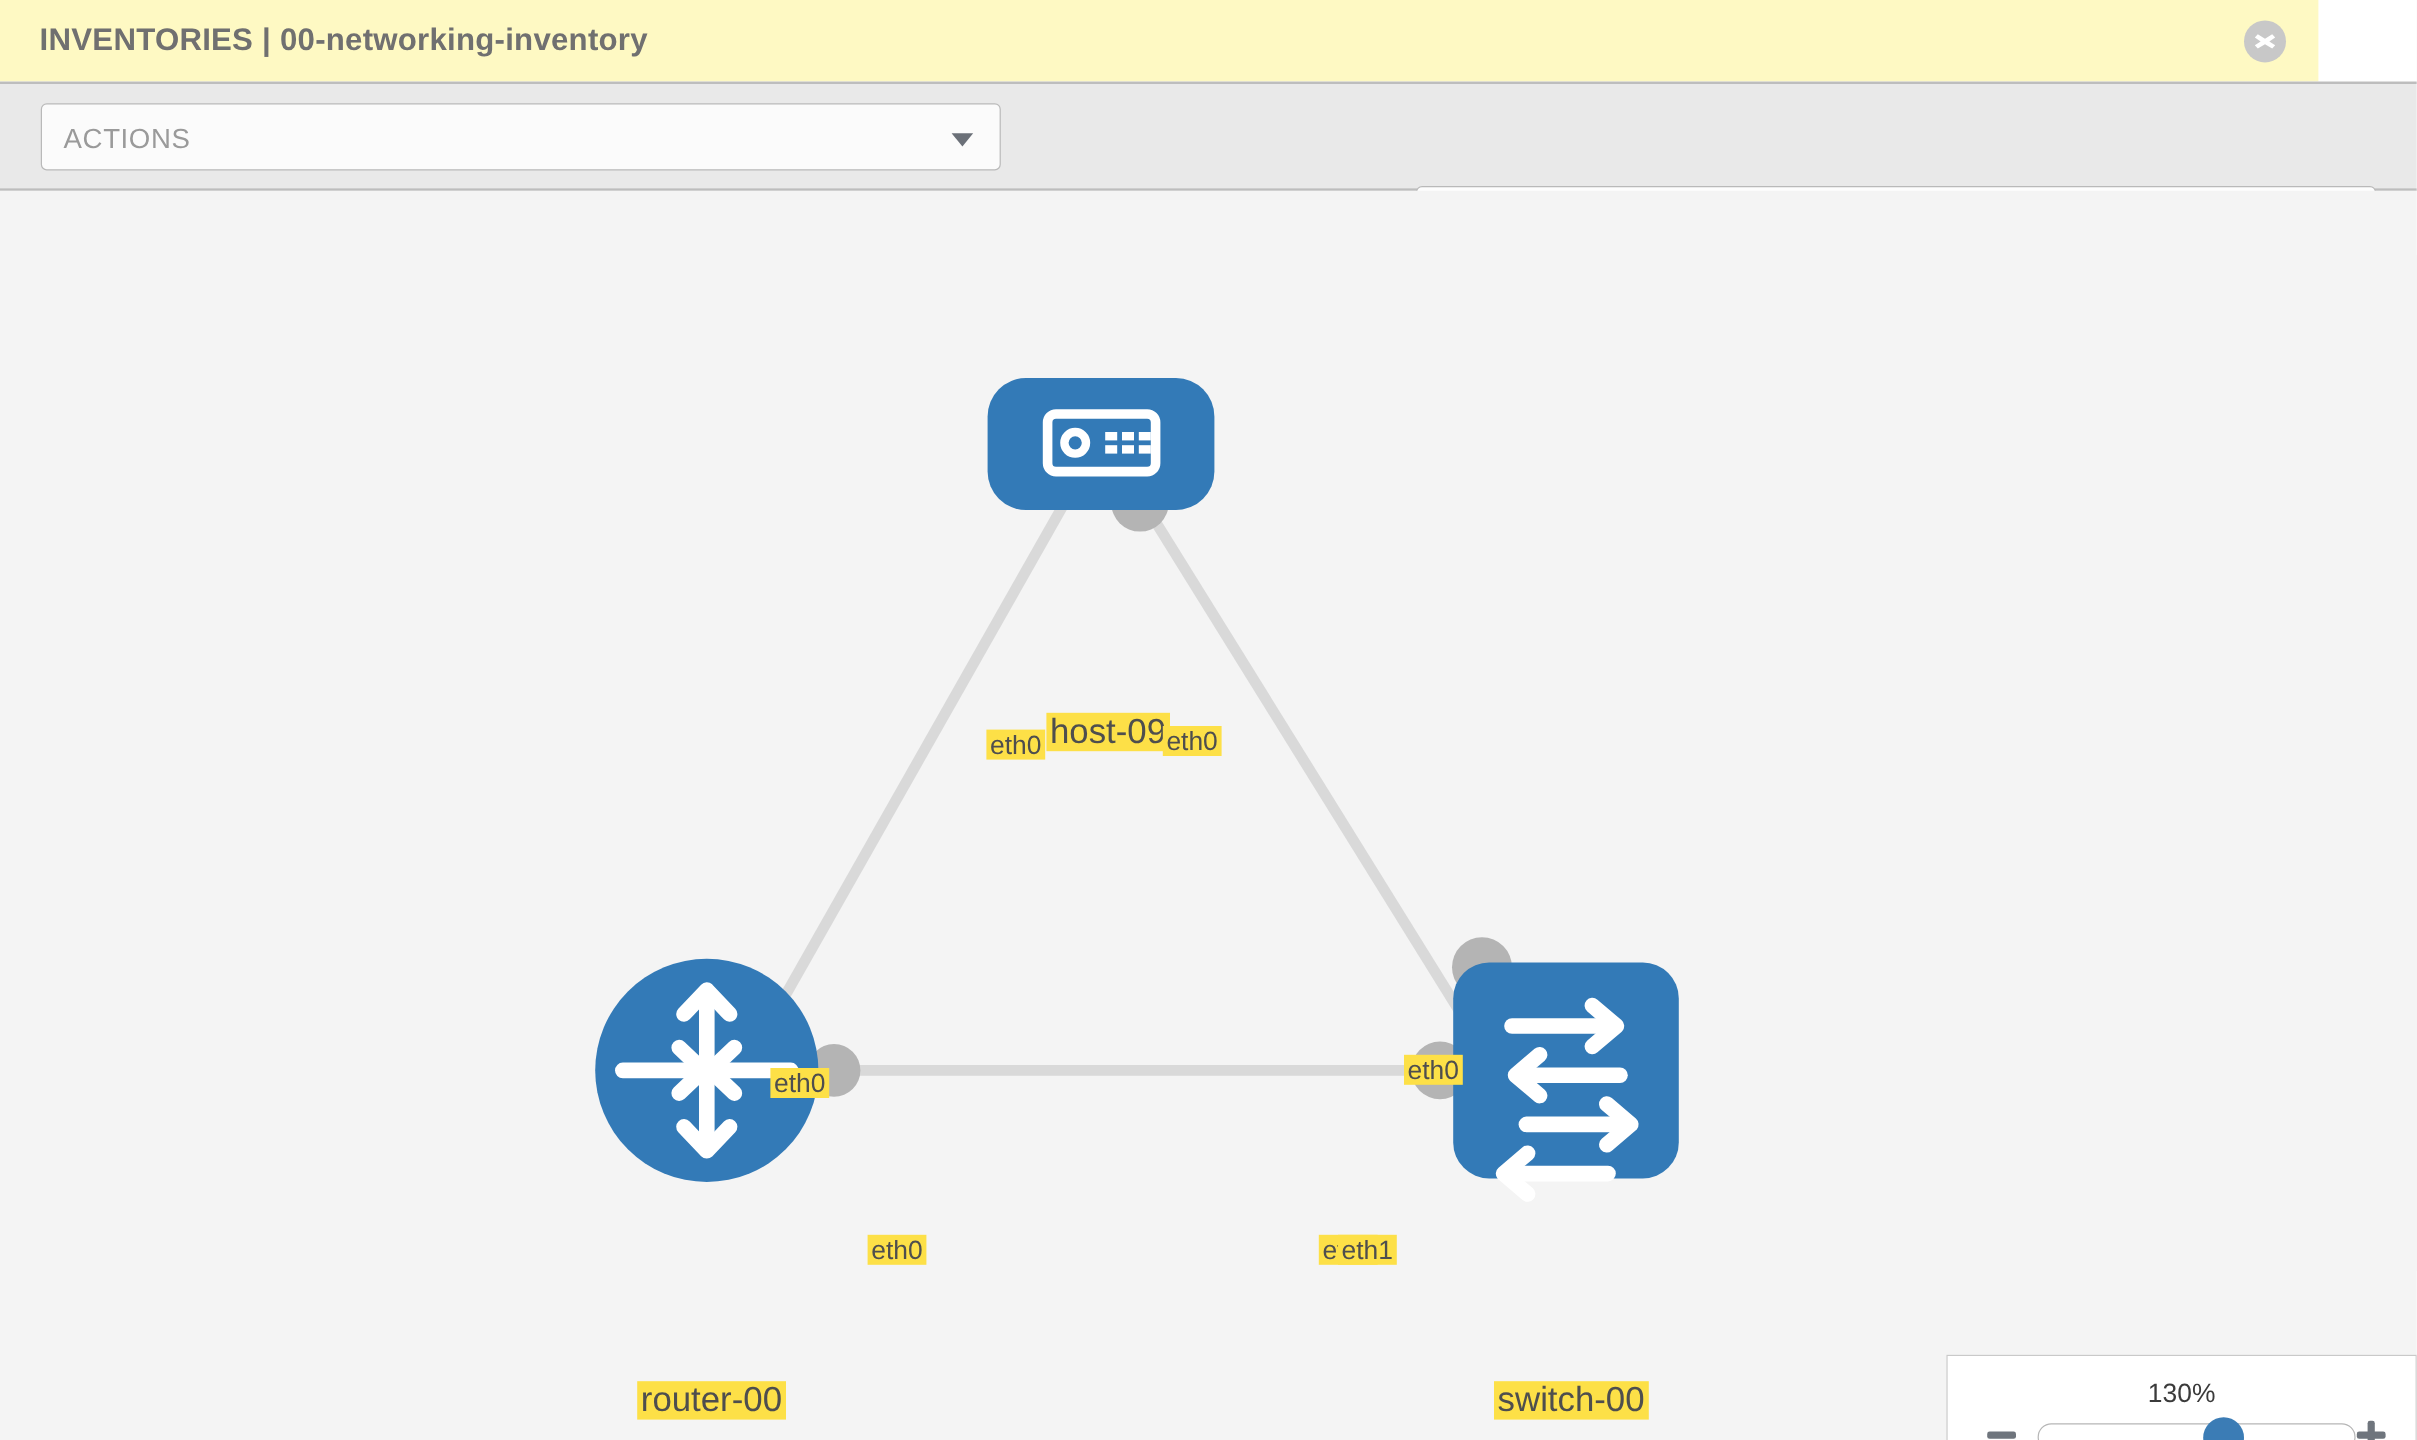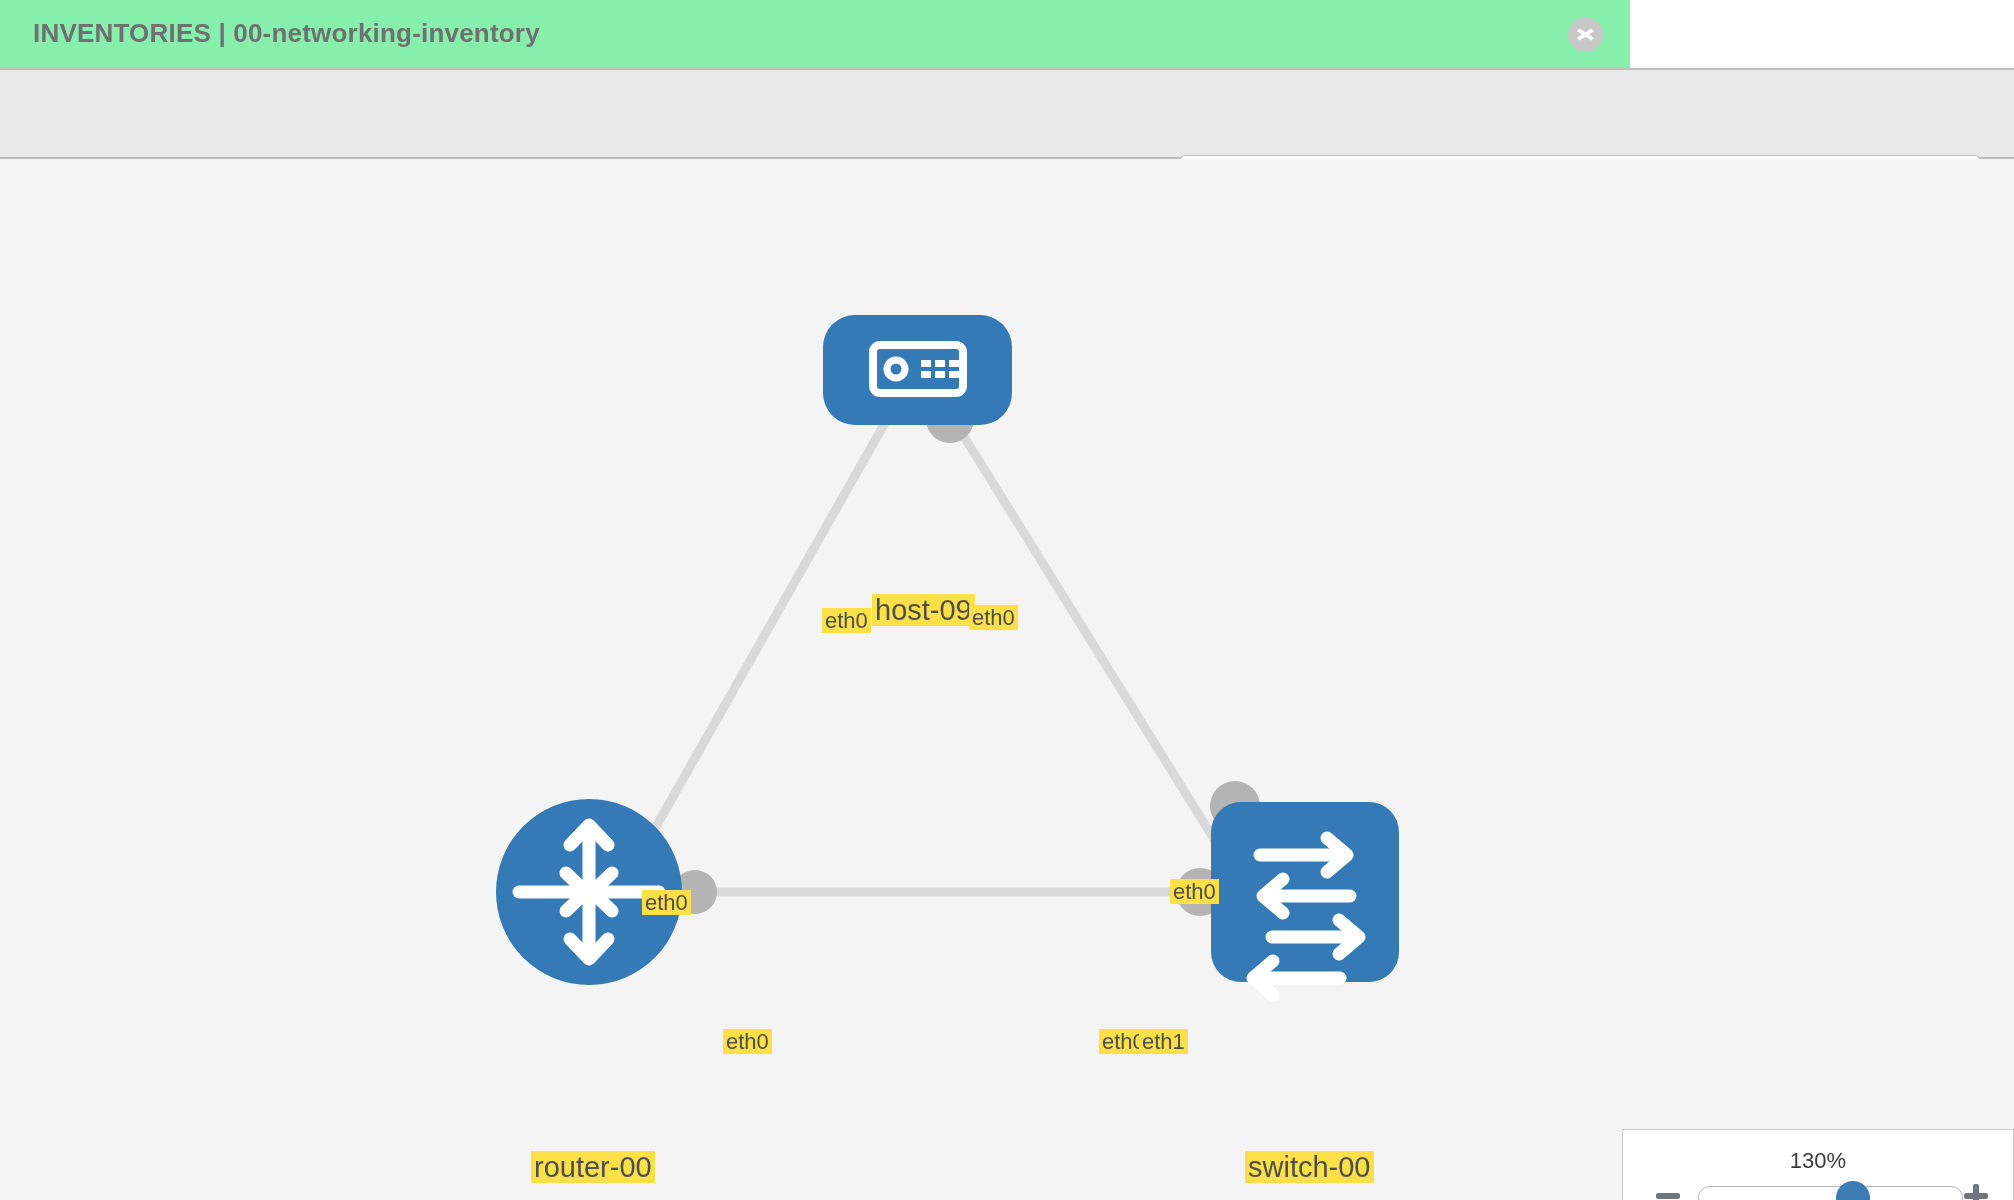--- a/index.html
+++ b/index.html
@@ -12,23 +12,23 @@
     font-family: "Liberation Sans", sans-serif;
     background: #ffffff;
     overflow: hidden;
     position: relative;
   }
 
   
   #header {
     position: absolute;
     left: 0; top: 0;
-    width: 1630px;
+    width: 1932px;
     height: 68px;
-    background: #86efac;
+    background: #fef9c3;
     box-sizing: border-box;
   }
   #page-title {
     position: absolute;
     left: 33px;
     top: 18px;
     font-size: 26px;
     font-weight: bold;
     color: #707070;
     letter-spacing: 0.2px;
@@ -209,20 +209,24 @@
   <div id="page-title">INVENTORIES | 00-networking-inventory</div>
   <div id="close-button">
     <svg width="35" height="35" viewBox="0 0 35 35">
       <path d="M11.5 11.5 L17.5 15.2 L23.5 11.5 L26 14.3 L21.1 17.5 L26 20.7 L23.5 23.5 L17.5 19.8 L11.5 23.5 L9 20.7 L13.9 17.5 L9 14.3 Z" fill="#ffffff"></path>
     </svg>
   </div>
 </div>
 
 <div id="toolbar">
 
+  <div id="actions-select">
+    <span id="actions-label">ACTIONS</span>
+    <span class="caret"></span>
+  </div>
 
   <div id="wrench-icon" class="tool-icon">
     <svg width="40" height="40" viewBox="0 0 40 40">
       <g fill="#7a828c">
         <path d="M29.4 6.8 a10.6 10.6 0 0 0 -11.9 13.2 L7.2 30.3 a3.3 3.3 0 0 0 0 4.7 a3.3 3.3 0 0 0 4.7 0 L22.2 24.7 a10.6 10.6 0 0 0 13.2 -11.9 l-5.6 5.6 l-5.2 -1.4 l-1.4 -5.2 Z"></path>
         <circle cx="9.6" cy="32.6" r="1.6" fill="#e9e9e9"></circle>
       </g>
     </svg>
   </div>
 
@@ -314,21 +318,21 @@
   <div class="node-label" style="left:872px; top:435px;">host-09</div>
   <div class="node-label" style="left:531px; top:992px;">router-00</div>
   <div class="node-label" style="left:1245px; top:992px;text-align:right;">switch-00</div>
 
   <div class="edge-label" style="left:822px; top:449px;">eth0</div>
   <div class="edge-label" style="left:969px; top:446px;">eth0</div>
   <div class="edge-label" style="left:642px; top:731px;">eth0</div>
   <div class="edge-label" style="left:1170px; top:720px;">eth0</div>
   <div class="edge-label" style="left:723px; top:870px;">eth0</div>
   <div class="edge-label" style="left:1099px; top:870px;">eth0</div>
-  <div class="edge-label" style="left:1115px; top:870px;margin-left:24px;">eth1</div>
+  <div class="edge-label" style="left:1115px; top:870px;">eth1</div>
 </div>
 
 <div id="zoom-panel">
   <div id="zoom-percent">130%</div>
 
   <div id="zoom-out-button">
     <svg width="30" height="30" viewBox="0 0 30 30">
       <rect x="3" y="12" width="24" height="6" rx="2" fill="#6f757d"></rect>
     </svg>
   </div>

